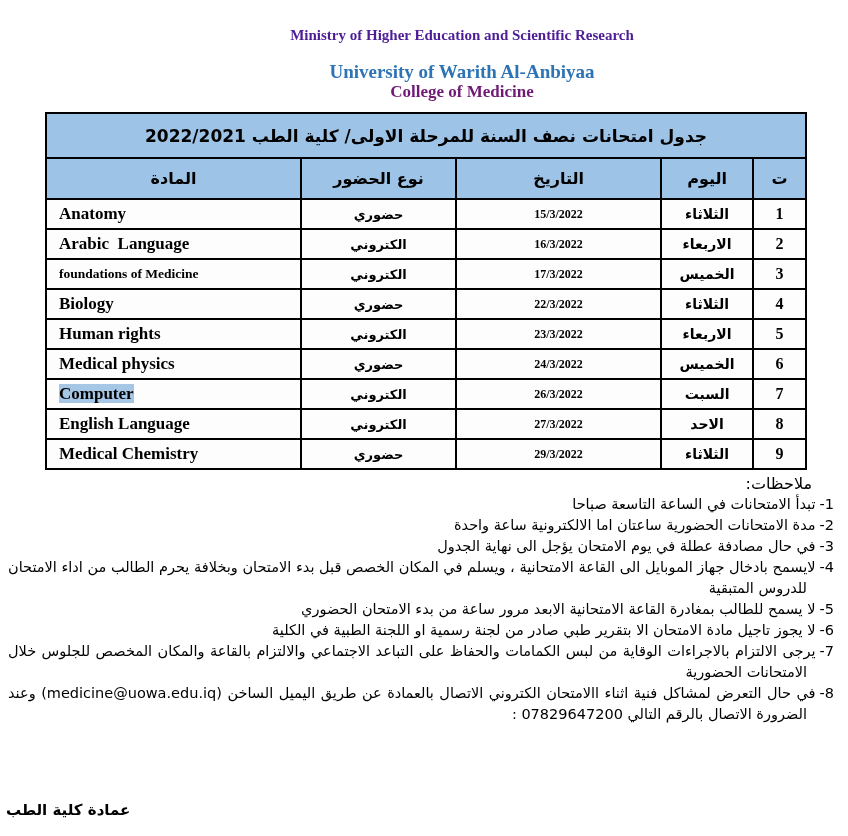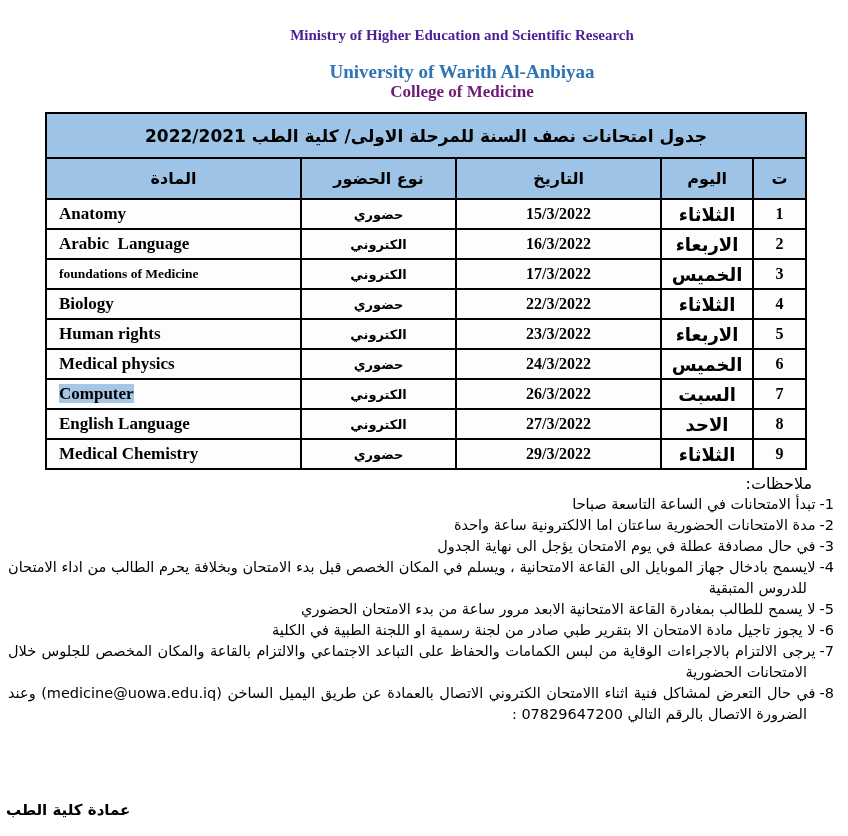--- a/index.html
+++ b/index.html
@@ -22,22 +22,22 @@
   .title-row td{
     background:#9DC3E6; height:41px; text-align:center;
     font-family:"DejaVu Sans",sans-serif; font-weight:bold; font-size:17px;
   }
   .head-row td{
     background:#9DC3E6; height:37px; text-align:center;
     font-family:"DejaVu Sans",sans-serif; font-weight:bold; font-size:16px;
   }
   .data-row td{ height:26px; text-align:center; background:#fdfdfd;}
   td.c-no{ font-size:16px; font-weight:bold;}
-  td.c-day{ font-family:"DejaVu Sans",sans-serif; font-weight:bold; font-size:18px;}
-  td.c-date{ font-weight:bold; font-size:16px;}
+  td.c-day{ font-family:"DejaVu Sans",sans-serif; font-weight:bold; font-size:14px;}
+  td.c-date{ font-weight:bold; font-size:12px;}
   td.c-att{ font-family:"DejaVu Sans",sans-serif; font-weight:bold; font-size:13px;}
   td.c-sub{ text-align:left; padding-left:12px; font-weight:bold; font-size:17px; white-space:pre-wrap;margin-left:32px;}
   td.c-sub.small{ font-size:13.5px;}
   .hl{ background:#A6C6E6; }
   
   .notes{ direction:rtl; padding:3px 14px 0 8px; font-size:14.5px; line-height:21px;
           font-family:"DejaVu Sans",sans-serif; }
   .notes-heading{ margin:0 22px 0 0; font-size:16px;}
   ul.note-list{ list-style:none; margin:0; padding:0;}
   ul.note-list li{

